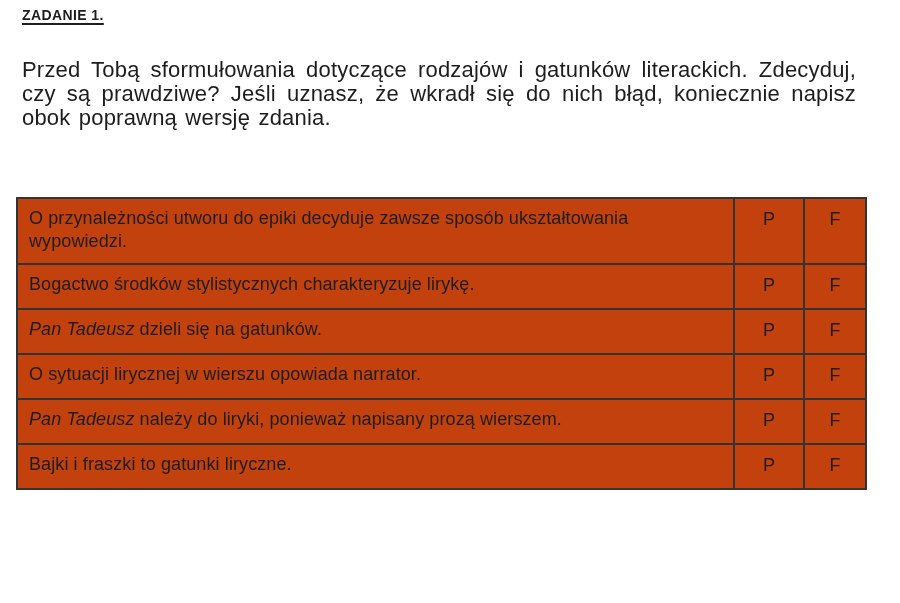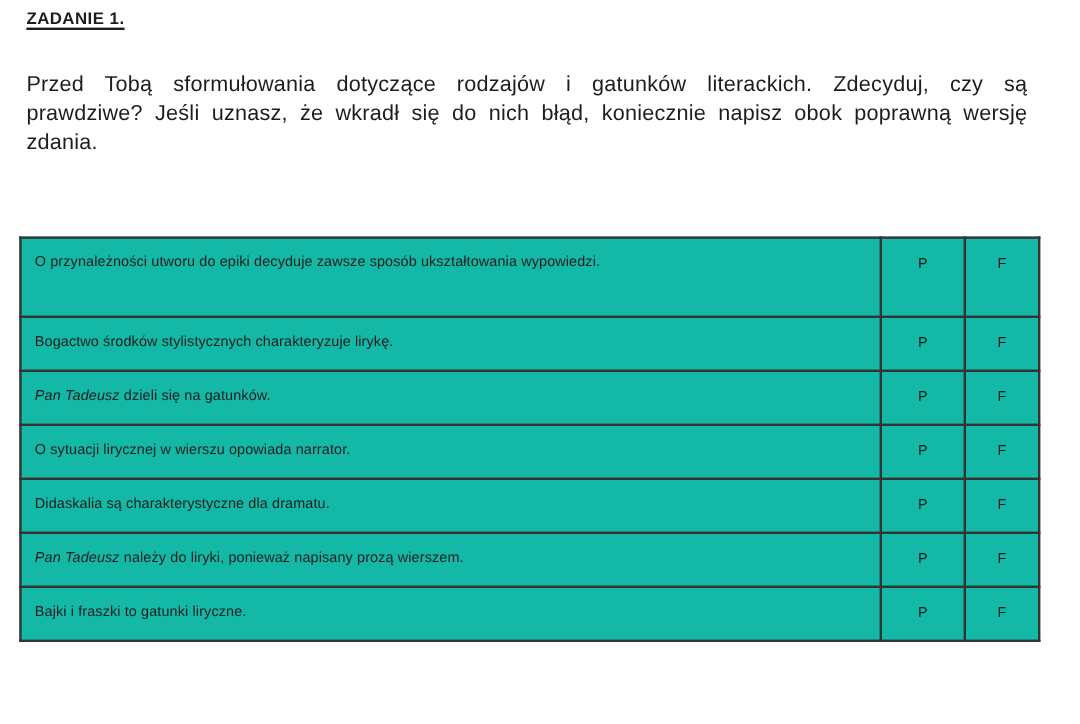--- a/index.html
+++ b/index.html
@@ -20,43 +20,43 @@
     font-weight: 700;
     letter-spacing: 0.4px;
     text-decoration: underline;
     text-underline-offset: 3px;
     text-decoration-thickness: 1.5px;
   }
   .task-intro {
     position: absolute;
     left: 22px; top: 58px;
     width: 834px;
-    font-size: 18px;
+    font-size: 22px;
     line-height: 24px;
     letter-spacing: 0.2px;
     word-spacing: 2px;
     text-align: justify;
   }
   table.tf-table {
     position: absolute;
     left: 16px; top: 197px;
     width: 849px;
     border-collapse: collapse;
     table-layout: fixed;
   }
   .tf-table col.col-statement { width: 717px; }
   .tf-table col.col-p { width: 70px; }
   .tf-table col.col-f { width: 62px; }
   .tf-table td {
     border: 2px solid #333333;
     vertical-align: top;
-    font-size: 12px;
+    font-size: 18px;
     line-height: 23px;
     letter-spacing: 0.1px;
-    background: #14b8a6;
+    background: #c2410c;
   }
   .tf-table td.cell-statement {
     padding: 8px 10px 4px 11px;
   }
   .tf-table td.cell-choice {
     text-align: center;
     padding-top: 9px;
     cursor: pointer;
   }
   .tf-table tr td { height: 45px; }
@@ -102,27 +102,20 @@
       </tr>
       <tr>
         <td class="cell-statement">
           <span class="statement-wrap"><span>O sytuacji lirycznej w wierszu opowiada narrator.</span></span>
         </td>
         <td class="cell-choice">P</td>
         <td class="cell-choice">F</td>
       </tr>
       <tr>
         <td class="cell-statement">
-          <span class="statement-wrap"><span>Didaskalia są charakterystyczne dla dramatu.</span></span>
-        </td>
-        <td class="cell-choice">P</td>
-        <td class="cell-choice">F</td>
-      </tr>
-      <tr>
-        <td class="cell-statement">
           <span class="statement-wrap"><em>Pan Tadeusz</em><span> należy do liryki, ponieważ napisany prozą wierszem.</span></span>
         </td>
         <td class="cell-choice">P</td>
         <td class="cell-choice">F</td>
       </tr>
       <tr>
         <td class="cell-statement">
           <span class="statement-wrap"><span>Bajki i fraszki to gatunki liryczne.</span></span>
         </td>
         <td class="cell-choice">P</td>

